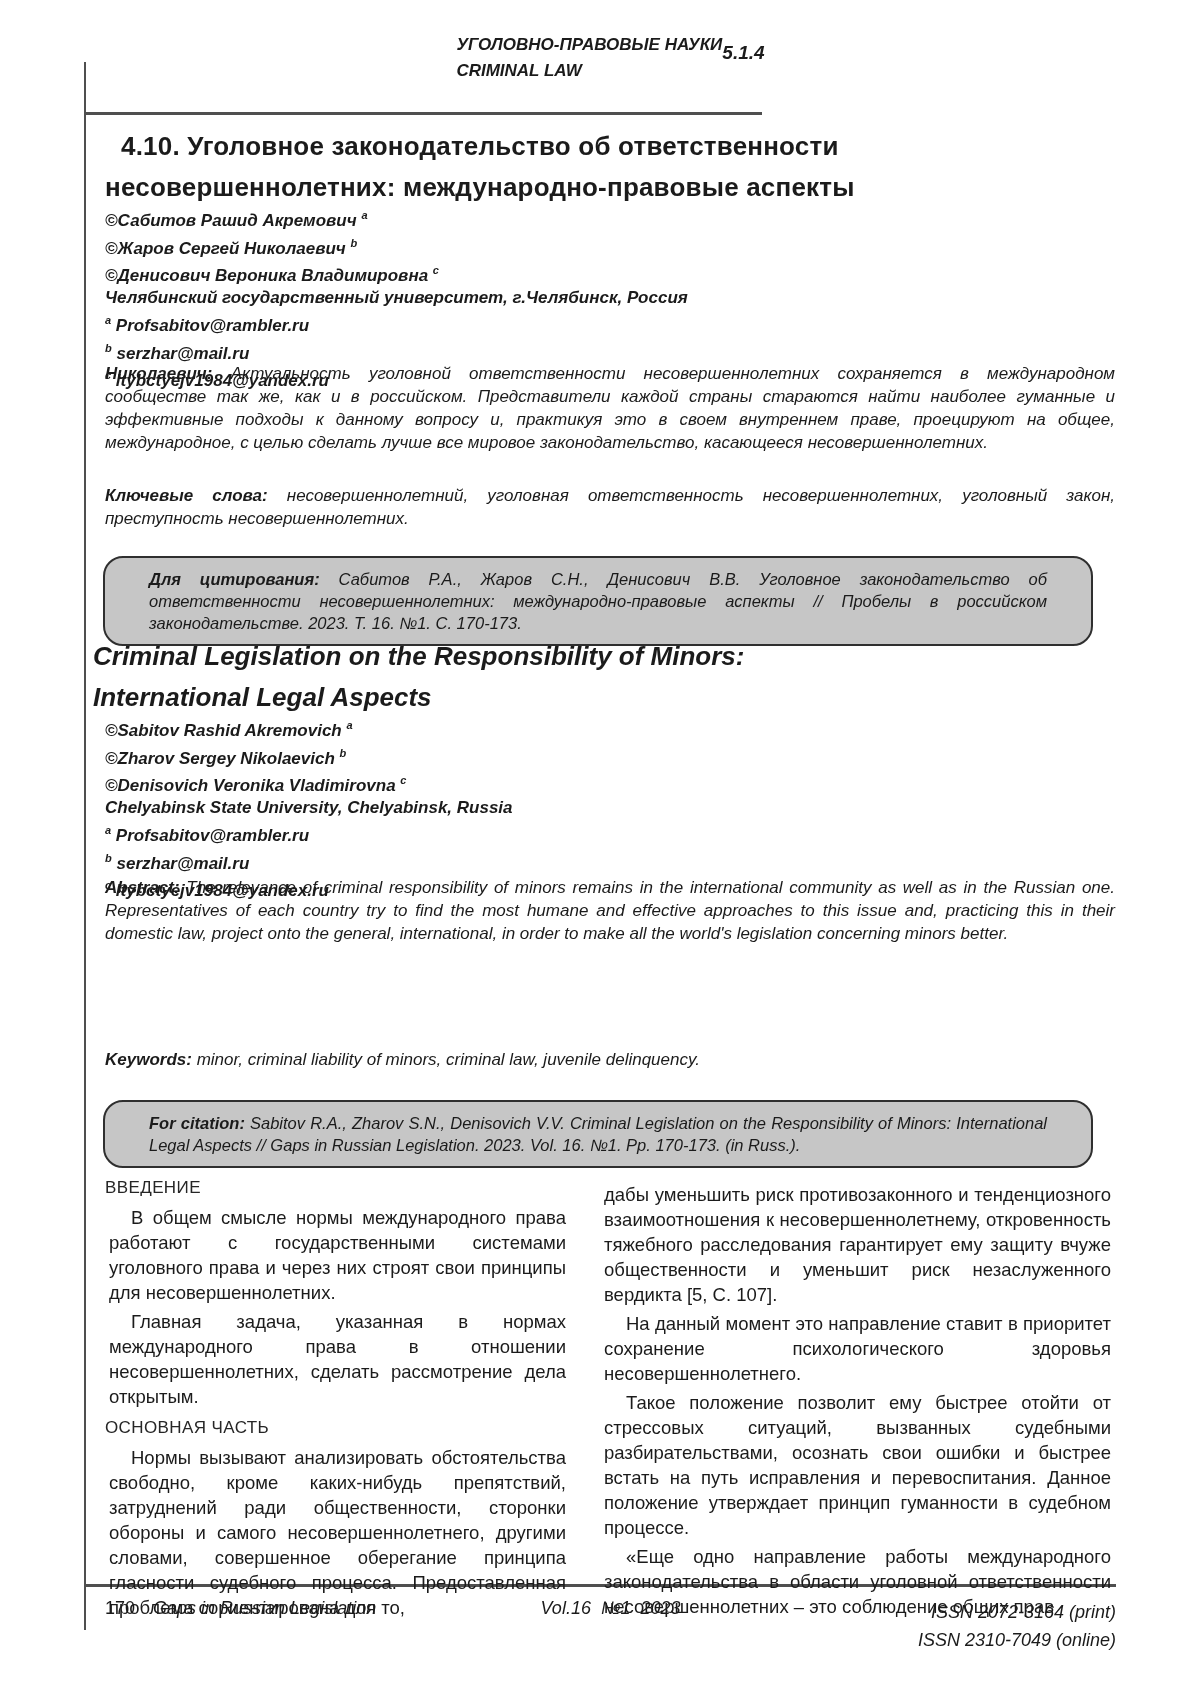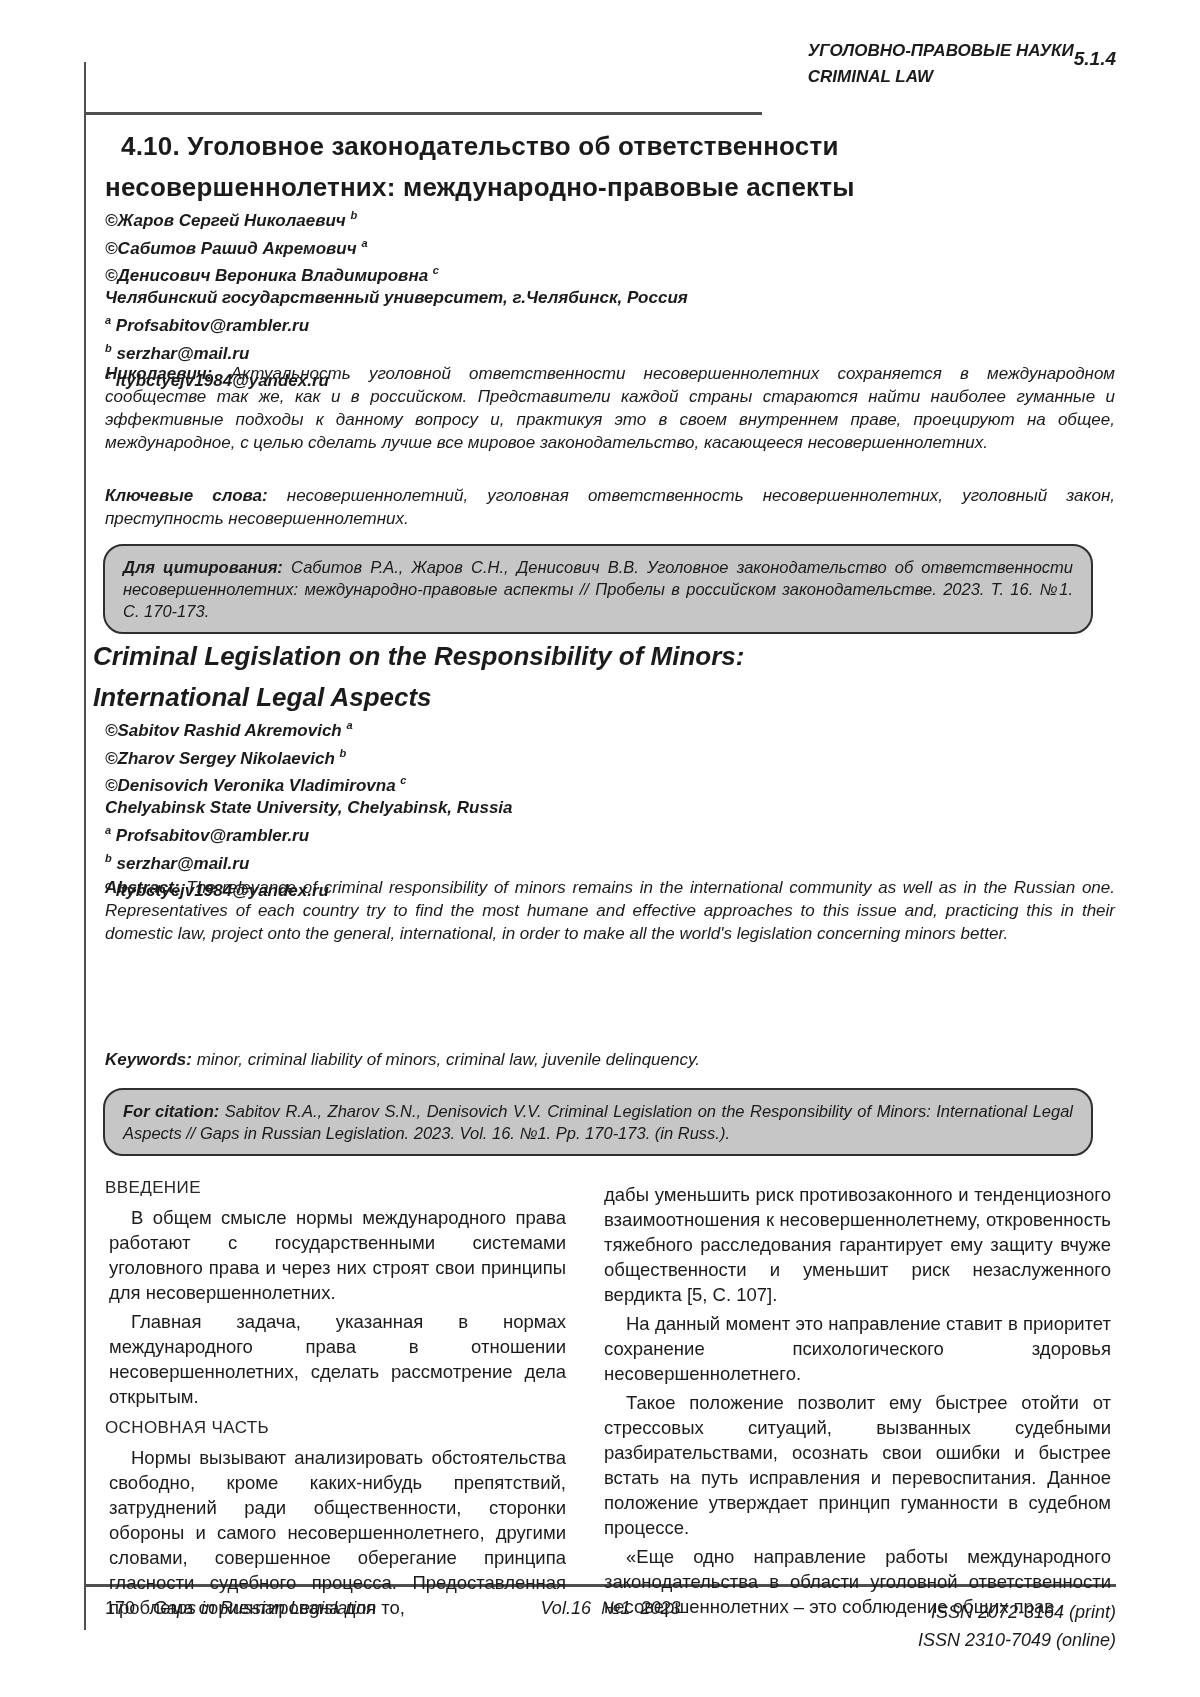--- a/index.html
+++ b/index.html
@@ -7,38 +7,38 @@
     position:relative; width:1200px; height:1697px; background:#ffffff;
     font-family:"Liberation Sans", sans-serif; color:#1b1b1b; overflow:hidden;
   }
   
   .vrule { position:absolute; left:84px; top:62px; width:2px; height:1568px; background:#4f4f4f; }
   .hrule { position:absolute; background:#4f4f4f; height:3px; }
   .header-rule { left:84px; top:112px; width:678px; }
   .footer-rule { left:84px; top:1584px; width:1032px; }
 
   
-  .page-header { position:absolute; left:105px; right:84px; top:38px; display:flex; justify-content:flex-end; }
+  .page-header { position:absolute; left:105px; right:84px; top:32px; display:flex; justify-content:center; }
   .rubric { font-weight:bold; font-style:italic; font-size:17px; line-height:26px; }
   .code { font-weight:bold; font-style:italic; font-size:19px; margin-top:10px; }
 
   
   .title-ru { position:absolute; left:105px; top:126px; font-size:26px; font-weight:bold; line-height:41px; letter-spacing:0.2px;text-align:center; }
   .authors { position:absolute; left:105px; font-size:17px; line-height:22px; font-weight:bold; font-style:italic; }
   .authors-ru { top:204px; }
   .authors sup { font-size:11px; }
   .para { position:absolute; left:105px; width:1010px; font-size:17px; font-style:italic; line-height:23px; text-align:justify; }
   .para .lbl { font-weight:bold; }
   .abstract-ru { top:362px; }
   .keywords-ru { top:484px; }
 
   .cite-box {
     position:absolute; left:103px; width:990px; box-sizing:border-box;
     background:#c6c6c6; border:2px solid #2f2f2f; border-radius:20px;
-    padding:10px 18px; font-size:16.5px; font-style:italic; line-height:22px; text-align:justify;
+    padding:10px 44px; font-size:16.5px; font-style:italic; line-height:22px; text-align:justify;margin-top:12px;
   }
   .cite-box .lbl { font-weight:bold; }
   .cite-ru { top:544px; }
   .cite-en { top:1088px;border-radius:20px; }
 
   
   .title-en { position:absolute; left:93px; top:636px; font-size:26px; font-weight:bold; font-style:italic; line-height:41px; }
   .authors-en { top:714px; }
   .abstract-en { top:876px; }
   .keywords-en { top:1048px; }
@@ -76,22 +76,22 @@
     </div>
     <div class="code">5.1.4</div>
   </header>
 
   <section class="title-ru">
     <div>4.10. Уголовное законодательство об ответственности</div>
     <div>несовершеннолетних: международно-правовые аспекты</div>
   </section>
 
   <section class="authors authors-ru">
+    <div><span>©Сабитов Рашид Акремович</span> <sup>a</sup></div>
     <div><span>©Жаров Сергей Николаевич</span> <sup>b</sup></div>
-    <div><span>©Сабитов Рашид Акремович</span> <sup>a</sup></div>
     <div><span>©Денисович Вероника Владимировна</span> <sup>c</sup></div>
     <div>Челябинский государственный университет, г.Челябинск, Россия</div>
     <div><sup>a</sup> <span>Profsabitov@rambler.ru</span></div>
     <div><sup>b</sup> <span>serzhar@mail.ru</span></div>
     <div><sup>c</sup> <span>ltybctyejv1984@yandex.ru</span></div>
   </section>
 
   <section class="para abstract-ru">
     <span class="lbl">Николаевич:</span>
     <span>Актуальность уголовной ответственности несовершеннолетних сохраняется в международном сообществе так же, как и в российском. Представители каждой страны стараются найти наиболее гуманные и эффективные подходы к данному вопросу и, практикуя это в своем внутреннем праве, проецируют на общее, международное, с целью сделать лучше все мировое законодательство, касающееся несовершеннолетних.</span>

